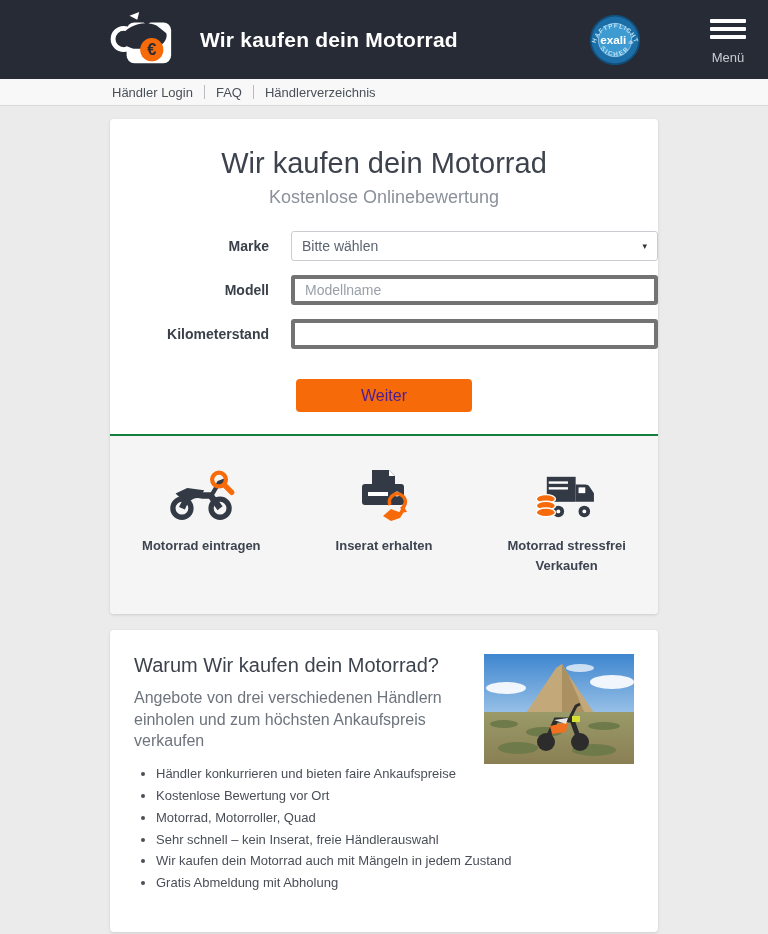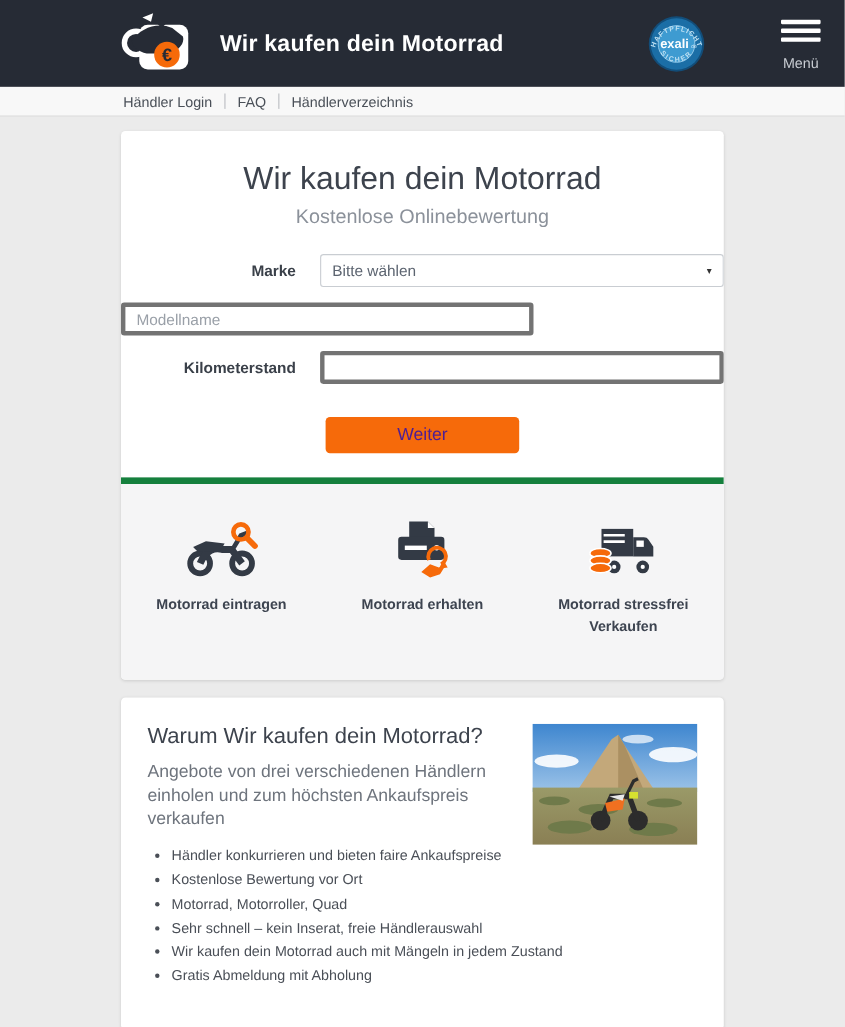--- a/index.html
+++ b/index.html
@@ -65,21 +65,21 @@
   }
   .text-input::placeholder { color:#9aa0a8; }
   .submit-wrap { text-align:center; margin-top:30px; padding-bottom:22px; }
   .submit-btn {
     width:176px; height:33px; background:#f66a0a; border:none; border-radius:4px;
     color:#4c1d95; font-size:16px; cursor:pointer;
     font-family:"Liberation Sans", sans-serif;
   }
   
   .features {
-    background:#f5f5f6; border-top:6px solid #15803d;
+    background:#f5f5f6; border-top:2px solid #15803d;
     display:flex; padding:30px 0 38px 0;
   }
   .feature { flex:1; text-align:center; }
   .feature .icon-wrap { height:56px; display:flex; align-items:flex-end; justify-content:center; }
   .feature-label {
     font-size:13px; font-weight:bold; color:#3d4450;
     margin:14px auto 0 auto; max-width:150px; line-height:1.55;
   }
   
   .content-card { padding:24px 24px 38px 24px; }
@@ -156,20 +156,21 @@
           <div class="form-label">Marke</div>
           <div class="control">
             <div class="select-box">
               <span class="value">Bitte wählen</span>
               <span class="arrow">▾</span>
             </div>
           </div>
         </div>
 
         <div class="form-row">
+          <div class="form-label">Modell</div>
           <div class="control">
             <input class="text-input" type="text" placeholder="Modellname" style="">
           </div>
         </div>
 
         <div class="form-row">
           <div class="form-label">Kilometerstand</div>
           <div class="control">
             <input class="text-input" type="text" placeholder="" style="">
           </div>
@@ -203,21 +204,21 @@
             <path d="M17,2 h17 l6,6 v10 h-23 Z" fill="#333a45"></path>
             <path d="M34,2 l6,6 h-6 Z" fill="#ffffff"></path>
             <rect x="7" y="16" width="42" height="21" rx="3" fill="#333a45"></rect>
             <rect x="13" y="24" width="20" height="4" fill="#ffffff"></rect>
             <circle cx="42" cy="26" r="2.5" fill="#ffffff"></circle>
             <path d="M35,37 a8,8 0 1 1 11,4" fill="none" stroke="#f66a0a" stroke-width="3.5"></path>
             <path d="M48,37 l4,7 -8,1 Z" fill="#f66a0a"></path>
             <path d="M28,48 l8,-7 8,3 6,-2 -5,8 -9,3 Z" fill="#f66a0a"></path>
           </svg>
         </div>
-        <div class="feature-label">Motorrad erhalten</div>
+        <div class="feature-label">Inserat erhalten</div>
       </div>
 
       <div class="feature">
         <div class="icon-wrap">
           <svg viewBox="0 0 66 52" width="64" height="50">
             <rect x="12" y="5" width="30" height="26" fill="#333a45"></rect>
             <line x1="14" y1="11" x2="34" y2="11" stroke="#ffffff" stroke-width="2.5"></line>
             <line x1="14" y1="17" x2="34" y2="17" stroke="#ffffff" stroke-width="2.5"></line>
             <path d="M42,13 h10 c2,0 3.5,.8 4.5,2.3 L61,22 v9 h-19 Z" fill="#333a45"></path>
             <rect x="45" y="16" width="7" height="6" fill="#ffffff"></rect>

